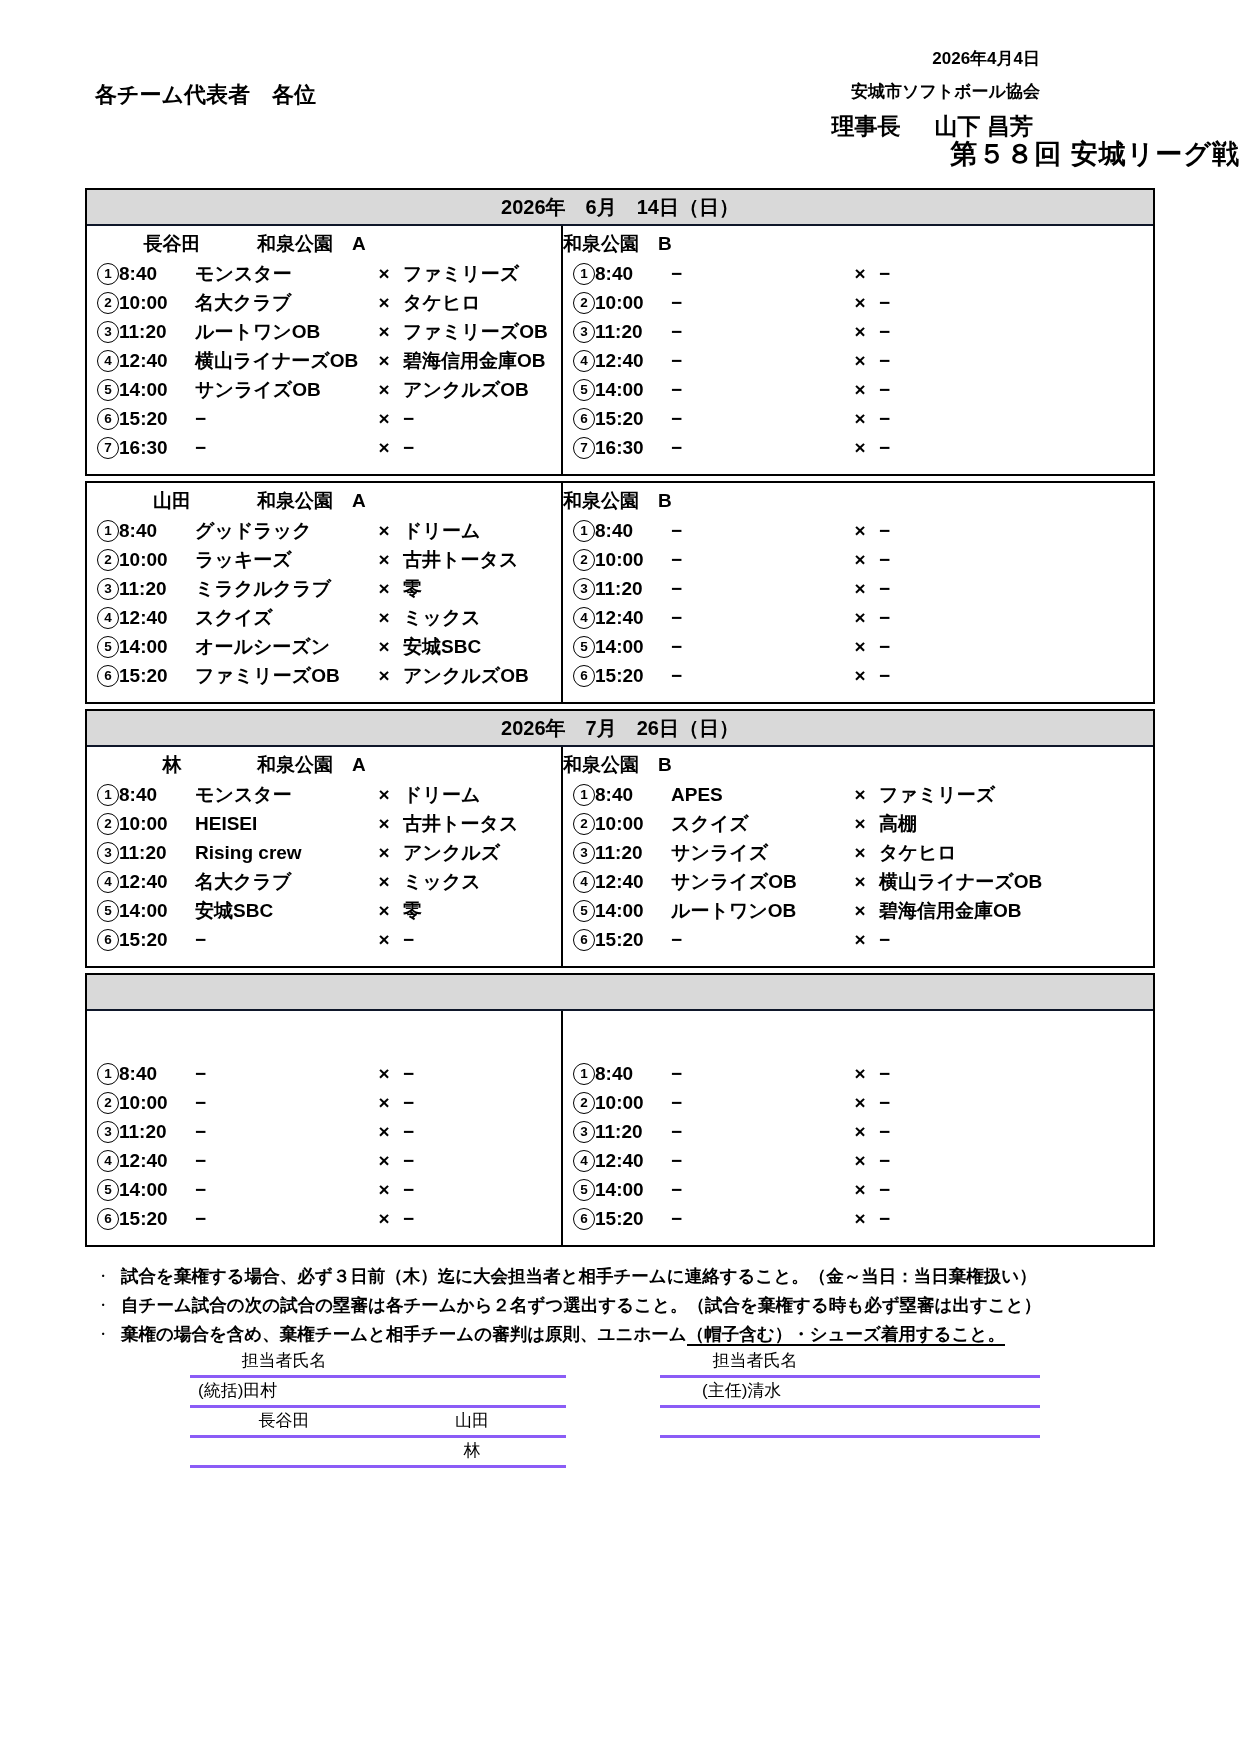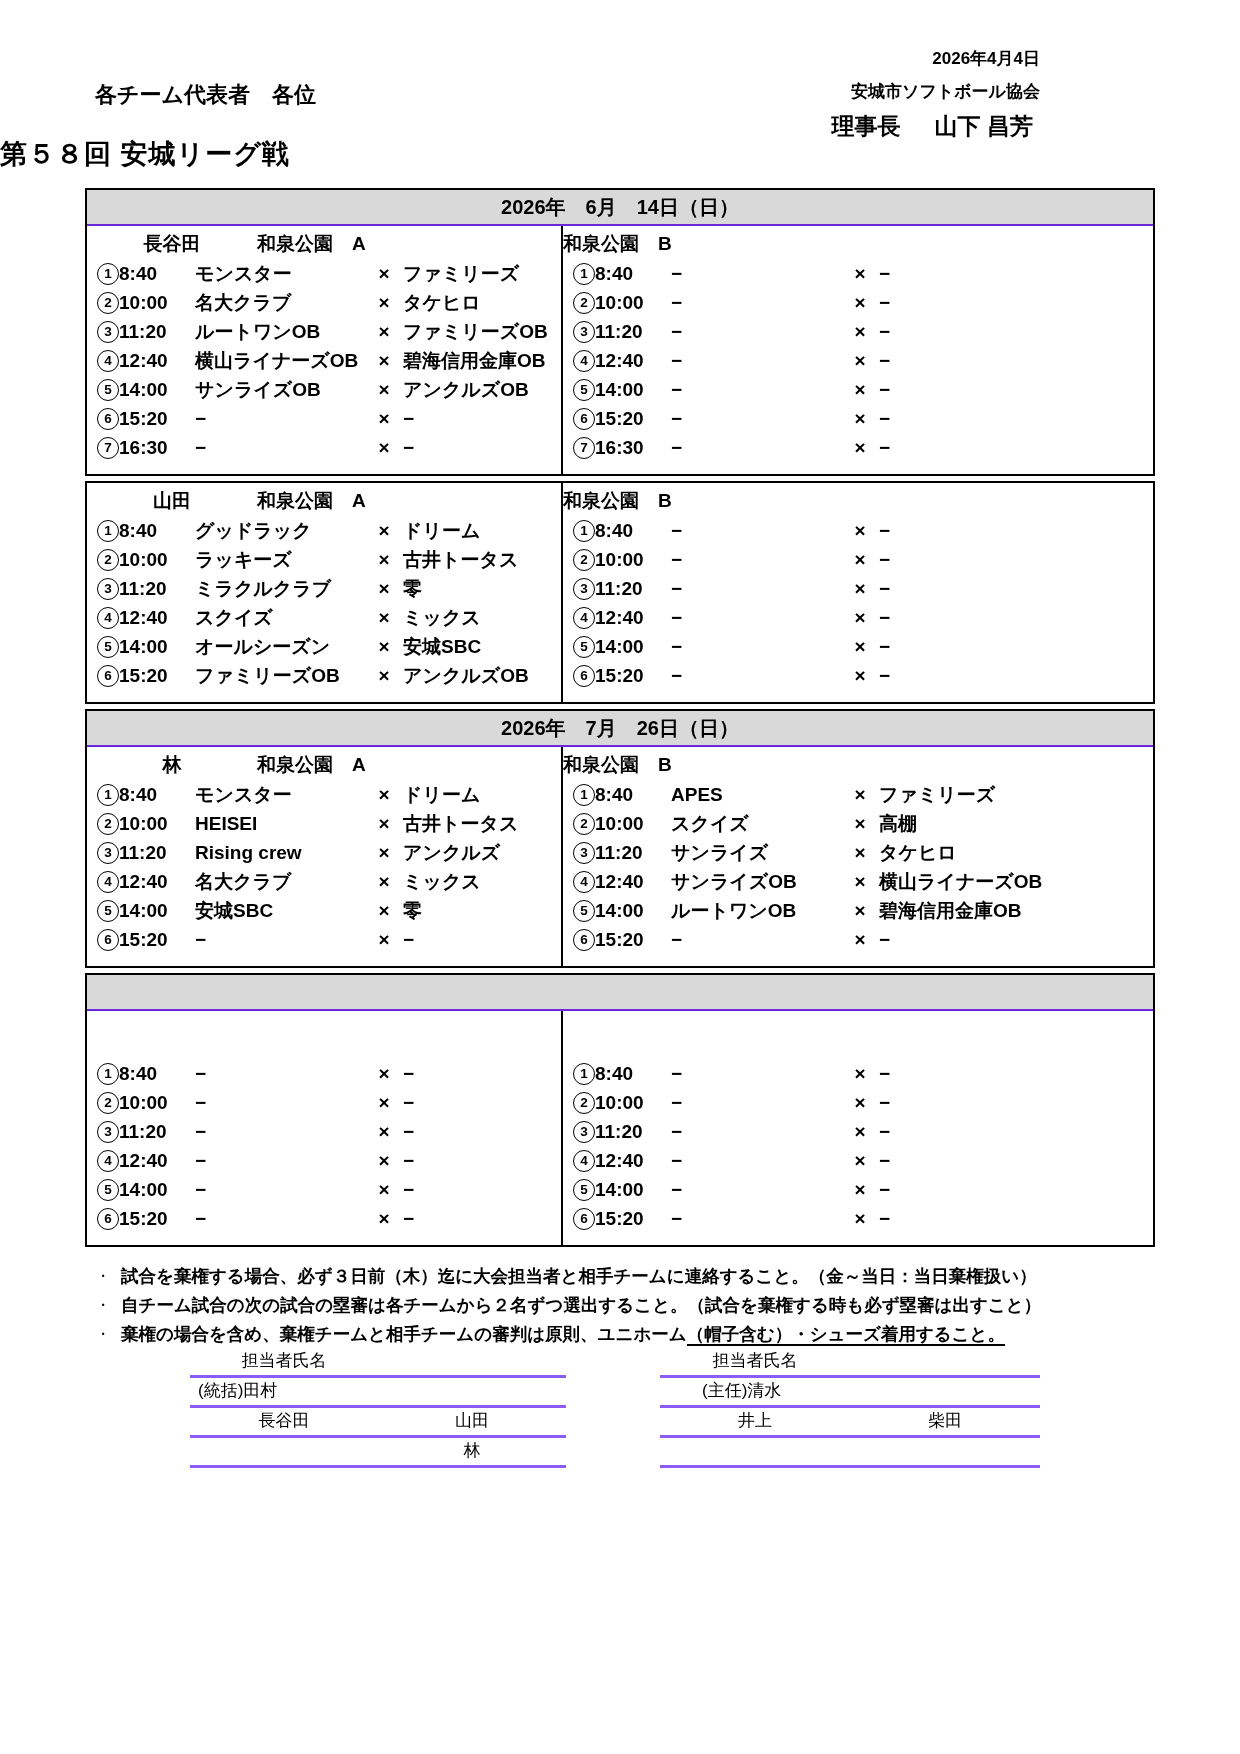--- a/index.html
+++ b/index.html
@@ -5,26 +5,26 @@
   html,body{margin:0;padding:0;background:#fff;}
   body{width:1240px;height:1754px;font-family:"Liberation Sans","DejaVu Sans",sans-serif;color:#000;}
   .page{position:relative;width:1240px;height:1754px;overflow:hidden;background:#fff;}
 
   
   .issue-date{position:absolute;top:47px;right:200px;font-size:17px;font-weight:700;}
   .recipient{position:absolute;top:80px;left:95px;font-size:22px;font-weight:700;}
   .org{position:absolute;top:80px;right:200px;font-size:17px;font-weight:700;}
   .chairman{position:absolute;top:111px;right:207px;font-size:23px;font-weight:700;}
   .chairman .gap{display:inline-block;width:34px;}
-  .title{position:absolute;top:136px;left:0;width:100%;text-align:left;font-size:27px;font-weight:700;margin:0;letter-spacing:1px;}
+  .title{position:absolute;top:136px;left:0;width:100%;text-align:right;font-size:27px;font-weight:700;margin:0;letter-spacing:1px;}
 
   
   #tables{position:absolute;top:188px;left:85px;width:1070px;}
   .sched{border:2px solid #000;margin-bottom:5px;background:#fff;box-sizing:border-box;}
-  .band{height:34px;background:#d9d9d9;border-bottom:2px solid #6d28d9;display:flex;align-items:center;justify-content:center;font-size:20px;font-weight:700;}
+  .band{height:34px;background:#d9d9d9;border-bottom:2px solid #0f172a;display:flex;align-items:center;justify-content:center;font-size:20px;font-weight:700;}
   .tb{display:flex;}
   .half{box-sizing:border-box;padding:2px 0 12px;}
   .half.left{width:476px;border-right:2px solid #000;}
   .half.right{flex:1;}
   .venue-row{height:31px;display:flex;align-items:center;font-size:19px;font-weight:700;}
   .venue-row.tall{height:46px;}
   .mgr{width:170px;text-align:center;}
   .ven{flex:1;text-align:left;}
   .half.left .ven{padding-right:64px;}
   .m-row{height:29px;display:flex;align-items:center;font-size:19px;font-weight:700;}
@@ -511,22 +511,18 @@
         </div>
       </div>
       <div class="contact-block cb1">
         <div class="c-row">
           <div class="c-label">担当者氏名</div>
         </div>
         <div class="c-row">
           <div class="c-sup">(主任)清水</div>
         </div>
         <div class="c-row">
-          <div class="c-cell">井上</div>
-          <div class="c-cell">柴田</div>
-        </div>
-        <div class="c-row">
           <div class="c-cell"></div>
           <div class="c-cell"></div>
         </div>
       </div>
     </div>
 </div>
 
 </body></html>

